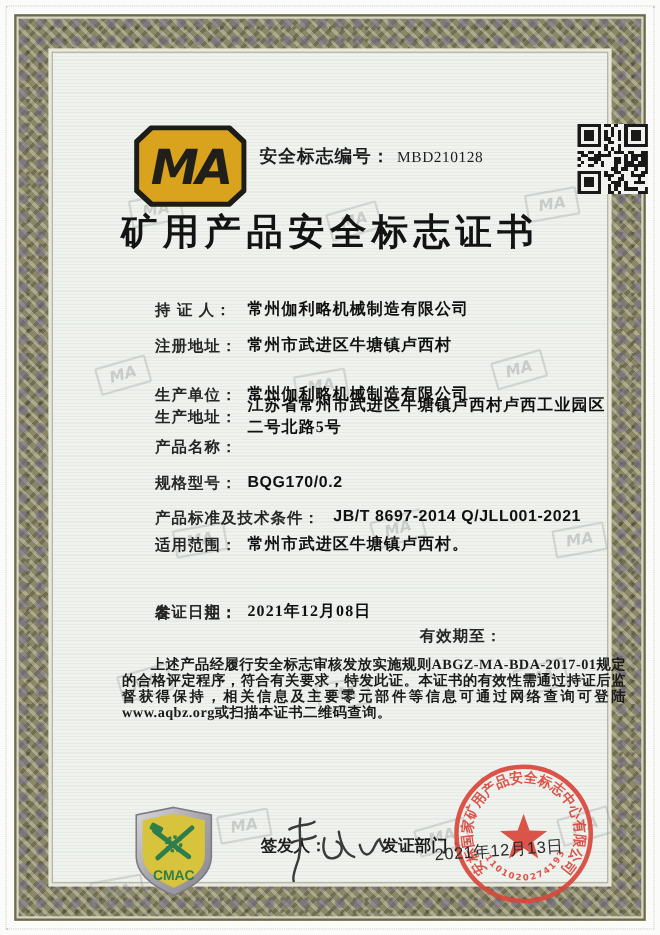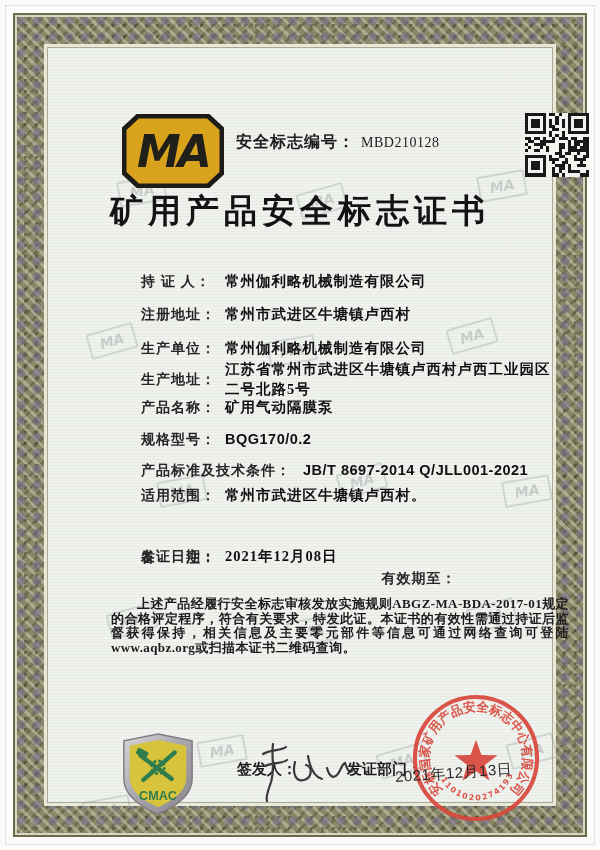--- a/index.html
+++ b/index.html
@@ -63,21 +63,21 @@
   }
 
   
   .row{position:absolute;left:93px;display:flex;align-items:center;}
   .lbl{flex:none;min-width:84px;font-size:14px;font-weight:bold;color:#262626;letter-spacing:1px;white-space:nowrap;}
   .val{
     font-family:"Liberation Serif",serif;font-weight:bold;color:#101010;
     font-size:14.5px;letter-spacing:1px;max-width:336px;line-height:1.35;
   }
   .val.latin{font-family:"Liberation Sans",sans-serif;letter-spacing:.5px;}
-  .r1{top:224px}.r2{top:257px}.r3{top:291px}.r4{top:312px}
+  .r1{top:224px}.r2{top:257px}.r3{top:302px}.r4{top:312px}
   .r5{top:350px}.r6{top:382px}.r7{top:413px}.r8{top:438px}
   .r7 .lbl{min-width:0;margin-right:12px;}
   .row-dates{top:478px}
   .row-dates .lbl2{margin-left:44px;min-width:0;margin-right:10px;margin-top:44px;}
   .row-remark{top:501px}
 
   .statement{
     position:absolute;left:63px;top:549px;width:458px;
     font-family:"Liberation Serif",serif;
     font-size:13px;font-weight:bold;color:#1b1b1b;
@@ -294,21 +294,20 @@
       <div class="row r3">
         <span class="lbl">生产单位：</span>
         <span class="val">常州伽利略机械制造有限公司</span>
       </div>
       <div class="row r4">
         <span class="lbl">生产地址：</span>
         <span class="val">江苏省常州市武进区牛塘镇卢西村卢西工业园区二号北路5号</span>
       </div>
       <div class="row r5">
         <span class="lbl">产品名称：</span>
-        <span class="val">矿用气动隔膜泵</span>
       </div>
       <div class="row r6">
         <span class="lbl">规格型号：</span>
         <span class="val latin">BQG170/0.2</span>
       </div>
       <div class="row r7">
         <span class="lbl">产品标准及技术条件：</span>
         <span class="val latin">JB/T 8697-2014  Q/JLL001-2021</span>
       </div>
       <div class="row r8">

